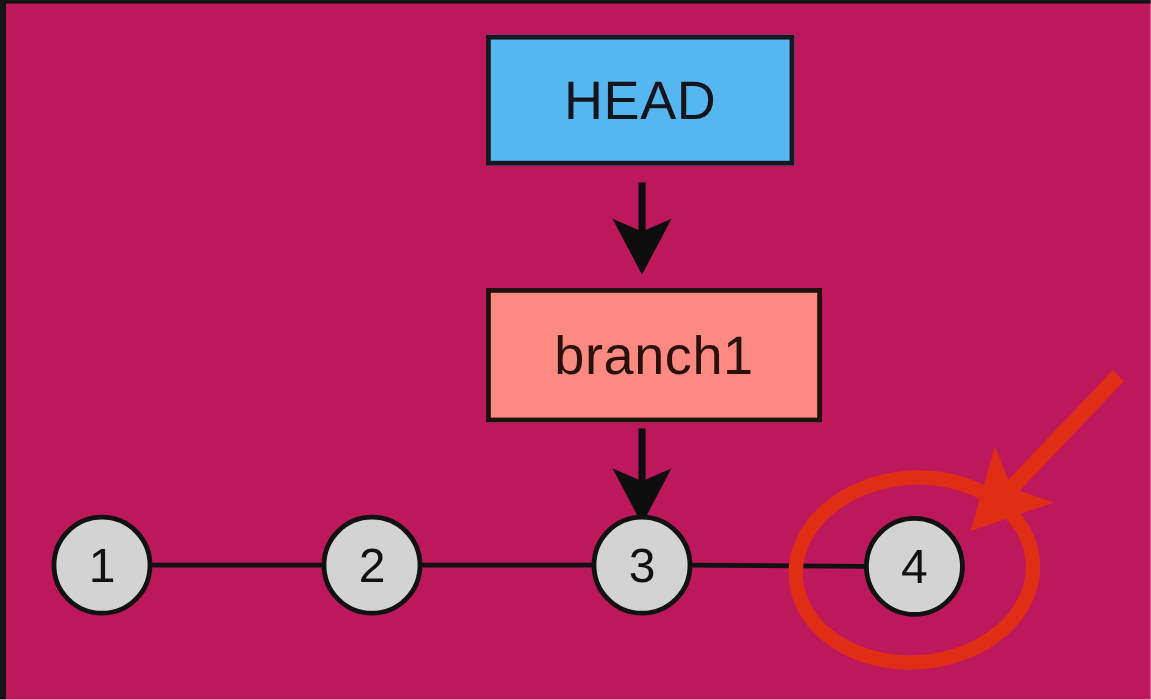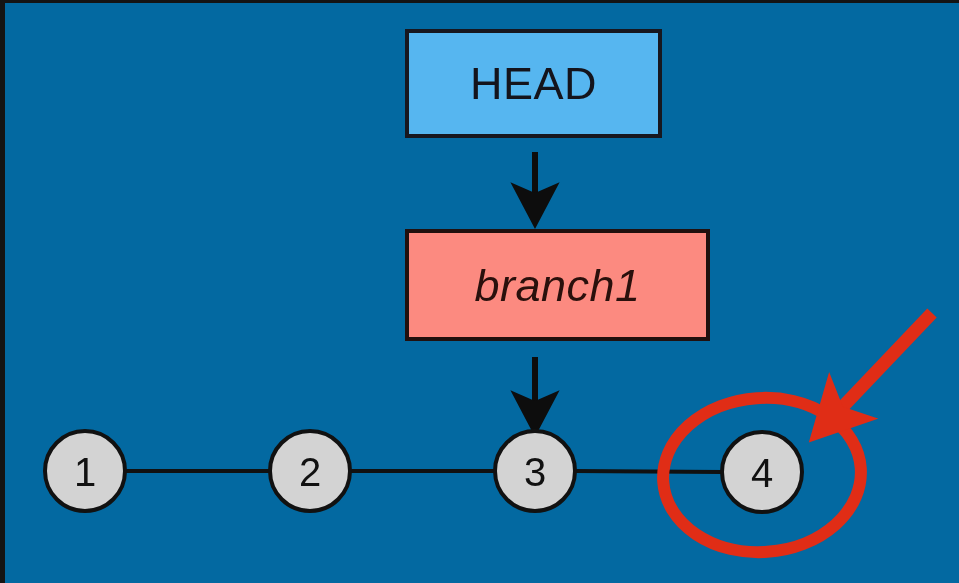--- a/index.html
+++ b/index.html
@@ -8,21 +8,21 @@
     padding: 0;
     background: #ffffff;
   }
   body {
     font-family: "Liberation Sans", sans-serif;
   }
   #canvas {
     position: relative;
     width: 959px;
     height: 583px;
-    background: #0369a1;
+    background: #be185d;
     overflow: hidden;
   }
   
   .frame-edge-left {
     position: absolute;
     left: 0; top: 0;
     width: 5px; height: 583px;
     background: #141414;
   }
   .frame-edge-top {
@@ -47,25 +47,24 @@
     font-size: 45px;
     font-weight: 400;
     line-height: 1;
   }
   #head-box {
     left: 405px; top: 29px;
     width: 257px; height: 109px;
     background: #56b6f0;
   }
   #branch-box {
-    left: 405px; top: 229px;
-    width: 305px; height: 112px;
+    left: 405px; top: 240px;
+    width: 280px; height: 112px;
     background: #fc8a80;
     border-color: #20100e;
-    font-style: italic;
   }
   #branch-box .box-label { color: #2a100c; }
 
   
   #overlay {
     position: absolute;
     left: 0; top: 0;
     width: 959px; height: 583px;
   }
 

